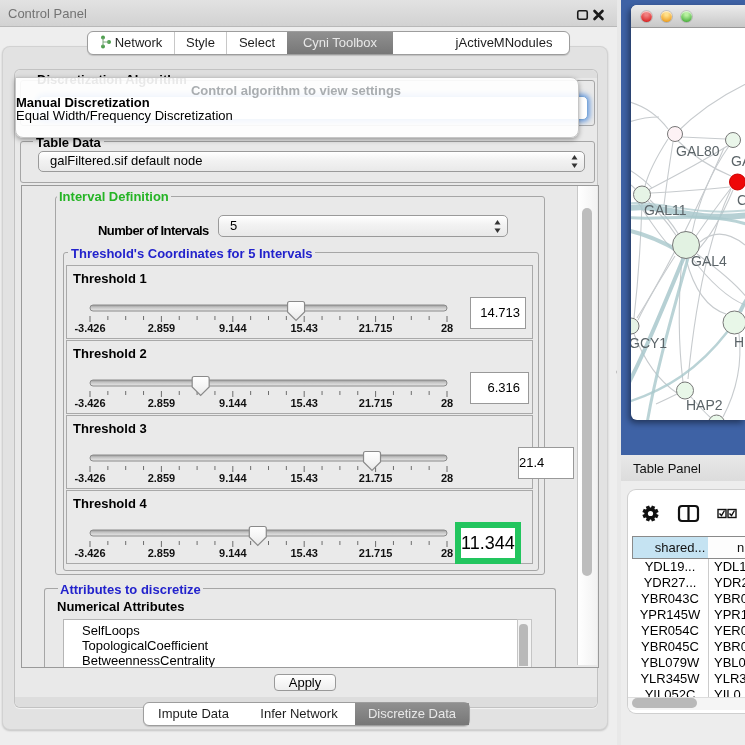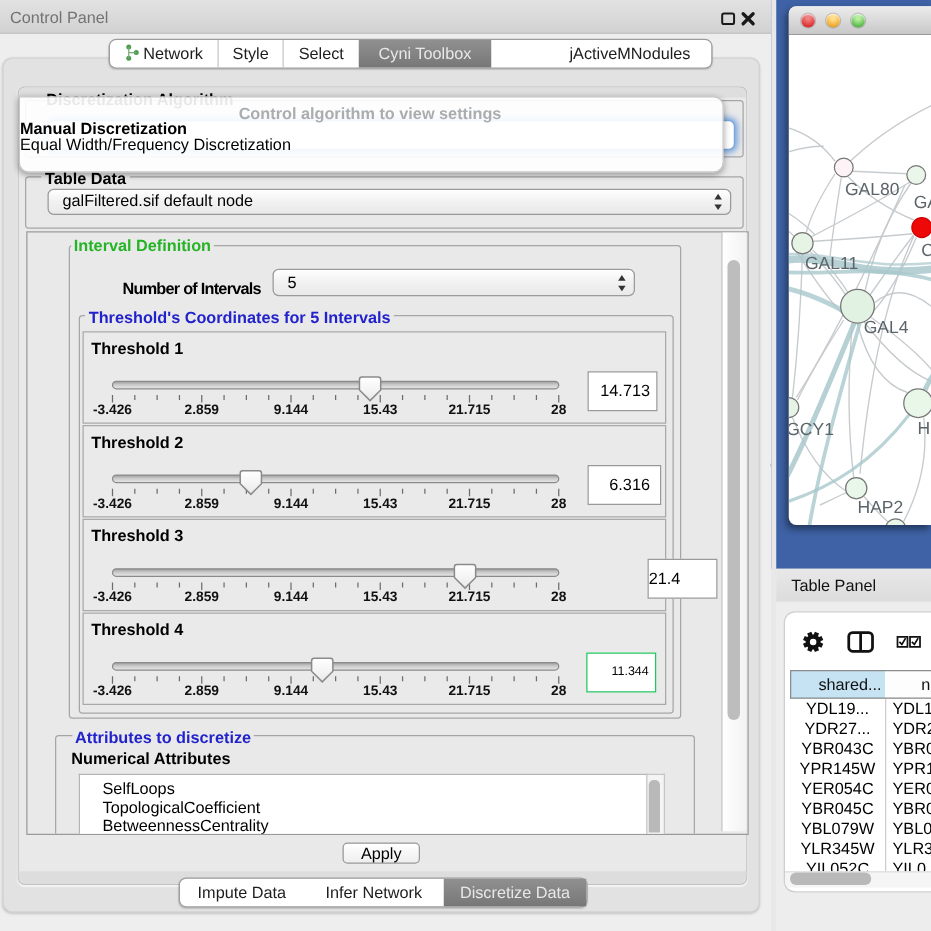--- a/index.html
+++ b/index.html
@@ -232,21 +232,21 @@
         <line x1="362.15" y1="50" x2="362.15" y2="54" stroke="#6d6d6d" stroke-width="1"></line>
         <line x1="380.00" y1="50" x2="380.00" y2="56" stroke="#6d6d6d" stroke-width="1"></line>
         <path d="M 182.29 37.50 Q 182.29 35.50 184.29 35.50 L 197.29 35.50 Q 199.29 35.50 199.29 37.50 L 199.29 46.00 L 190.79 54.50 L 182.29 46.00 Z" fill="url(#thg)" stroke="#8a8a8a" stroke-width="1.2"></path>
       </svg>
       <div style="position:absolute;left:-7.0px;top:56px;width:60px;text-align:center;font-size:11px;font-weight:bold;color:#111;">-3.426</div>
       <div style="position:absolute;left:64.4px;top:56px;width:60px;text-align:center;font-size:11px;font-weight:bold;color:#111;">2.859</div>
       <div style="position:absolute;left:135.8px;top:56px;width:60px;text-align:center;font-size:11px;font-weight:bold;color:#111;">9.144</div>
       <div style="position:absolute;left:207.2px;top:56px;width:60px;text-align:center;font-size:11px;font-weight:bold;color:#111;">15.43</div>
       <div style="position:absolute;left:278.6px;top:56px;width:60px;text-align:center;font-size:11px;font-weight:bold;color:#111;">21.715</div>
       <div style="position:absolute;left:350.0px;top:56px;width:60px;text-align:center;font-size:11px;font-weight:bold;color:#111;">28</div>
-      <div style="position:absolute;left:402px;top:31px;width:49px;height:30px;background:#fff;border:1px solid #22c55e;font-size:10px;text-align:right;line-height:30px;padding-right:5px;">11.344</div>
+      <div style="position:absolute;left:388px;top:31px;width:49px;height:30px;background:#fff;border:6px solid #22c55e;font-size:18px;text-align:right;line-height:30px;padding-right:5px;">11.344</div>
     </div>
 
   <div class="abs" style="left:44px;top:588px;width:510px;height:78px;border-top:1px solid #a6a6a6;border-left:1px solid #a6a6a6;border-right:1px solid #a6a6a6;border-radius:3px 3px 0 0;"></div>
   <div class="abs b" style="left:58px;top:582px;font-size:13px;color:#2222cc;background:#e9e9e9;padding:0 2px;">Attributes to discretize</div>
   <div class="abs b" style="left:57px;top:599px;font-size:13px;">Numerical Attributes</div>
 
   <div class="abs" style="left:63px;top:619px;width:453px;height:47px;background:#fff;border:1px solid #b5b5b5;border-bottom:none;overflow:hidden;">
     <div style="position:absolute;left:18px;top:3px;font-size:13px;line-height:15px;color:#000;">SelfLoops<br>TopologicalCoefficient<br>BetweennessCentrality</div>
   </div>
   <div class="abs" style="left:517px;top:619px;width:13px;height:47px;background:#f4f4f4;border:1px solid #c5c5c5;border-bottom:none;"></div>

